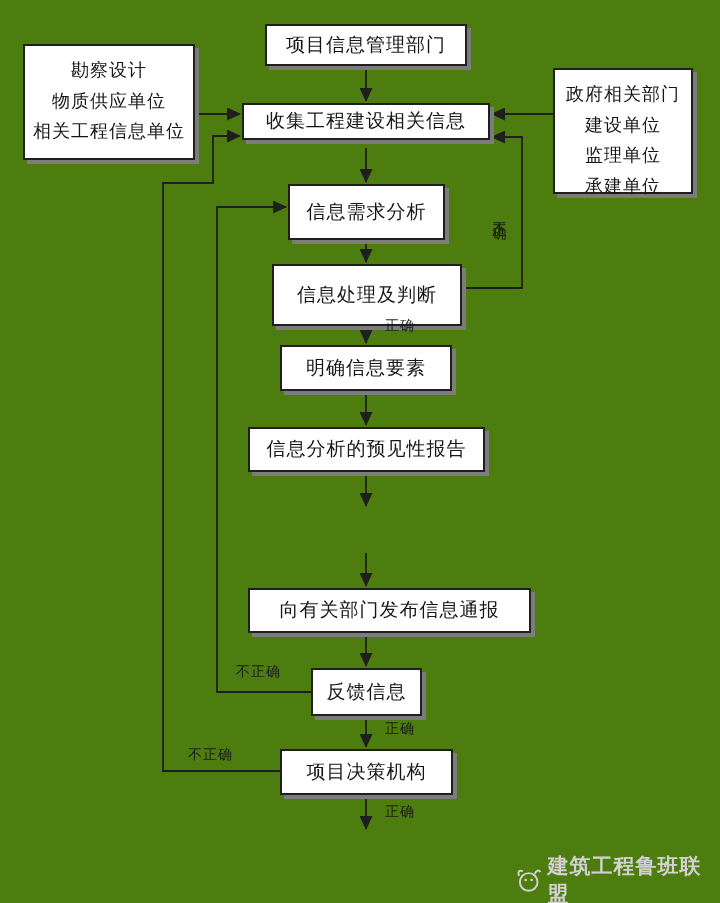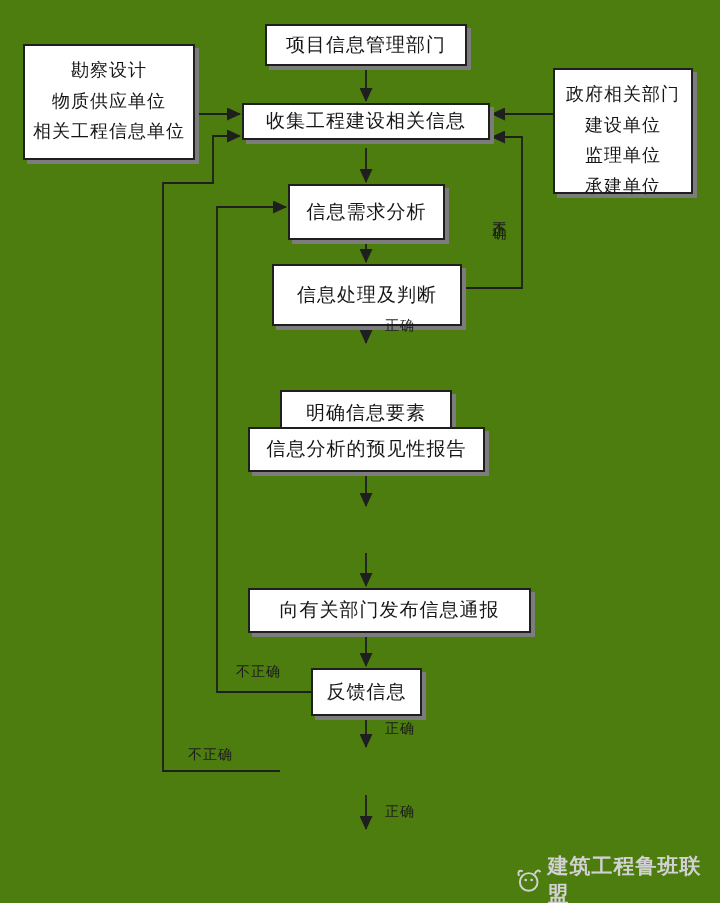--- a/index.html
+++ b/index.html
@@ -107,37 +107,40 @@
   </div>
 
   <div class="node" style="left:288px;top:184px;width:157px;height:56px;">
     <span>信息需求分析</span>
   </div>
 
   <div class="node" style="left:272px;top:264px;width:190px;height:62px;">
     <span>信息处理及判断</span>
   </div>
 
-  <div class="node" style="left:280px;top:345px;width:172px;height:46px;margin-top:45px;">
+  <div class="node" style="left:280px;top:345px;width:172px;height:46px;">
     <span>明确信息要素</span>
   </div>
 
   <div class="node" style="left:248px;top:427px;width:237px;height:45px;text-align:right;">
     <span>信息分析的预见性报告</span>
   </div>
 
 
   <div class="node" style="left:248px;top:588px;width:283px;height:45px;">
     <span>向有关部门发布信息通报</span>
   </div>
 
   <div class="node" style="left:311px;top:668px;width:111px;height:48px;">
     <span>反馈信息</span>
   </div>
 
+  <div class="node" style="left:280px;top:749px;width:173px;height:46px;">
+    <span>项目决策机构</span>
+  </div>
 
 
   <div class="edge-label" style="left:385px;top:317px;">正确</div>
   <div class="edge-label" style="left:385px;top:720px;">正确</div>
   <div class="edge-label" style="left:385px;top:803px;">正确</div>
   <div class="edge-label" style="left:236px;top:663px;">不正确</div>
   <div class="edge-label" style="left:188px;top:746px;">不正确</div>
   <div class="edge-label vertical" style="left:490px;top:211px;">不正确</div>
 
   <div class="watermark">

